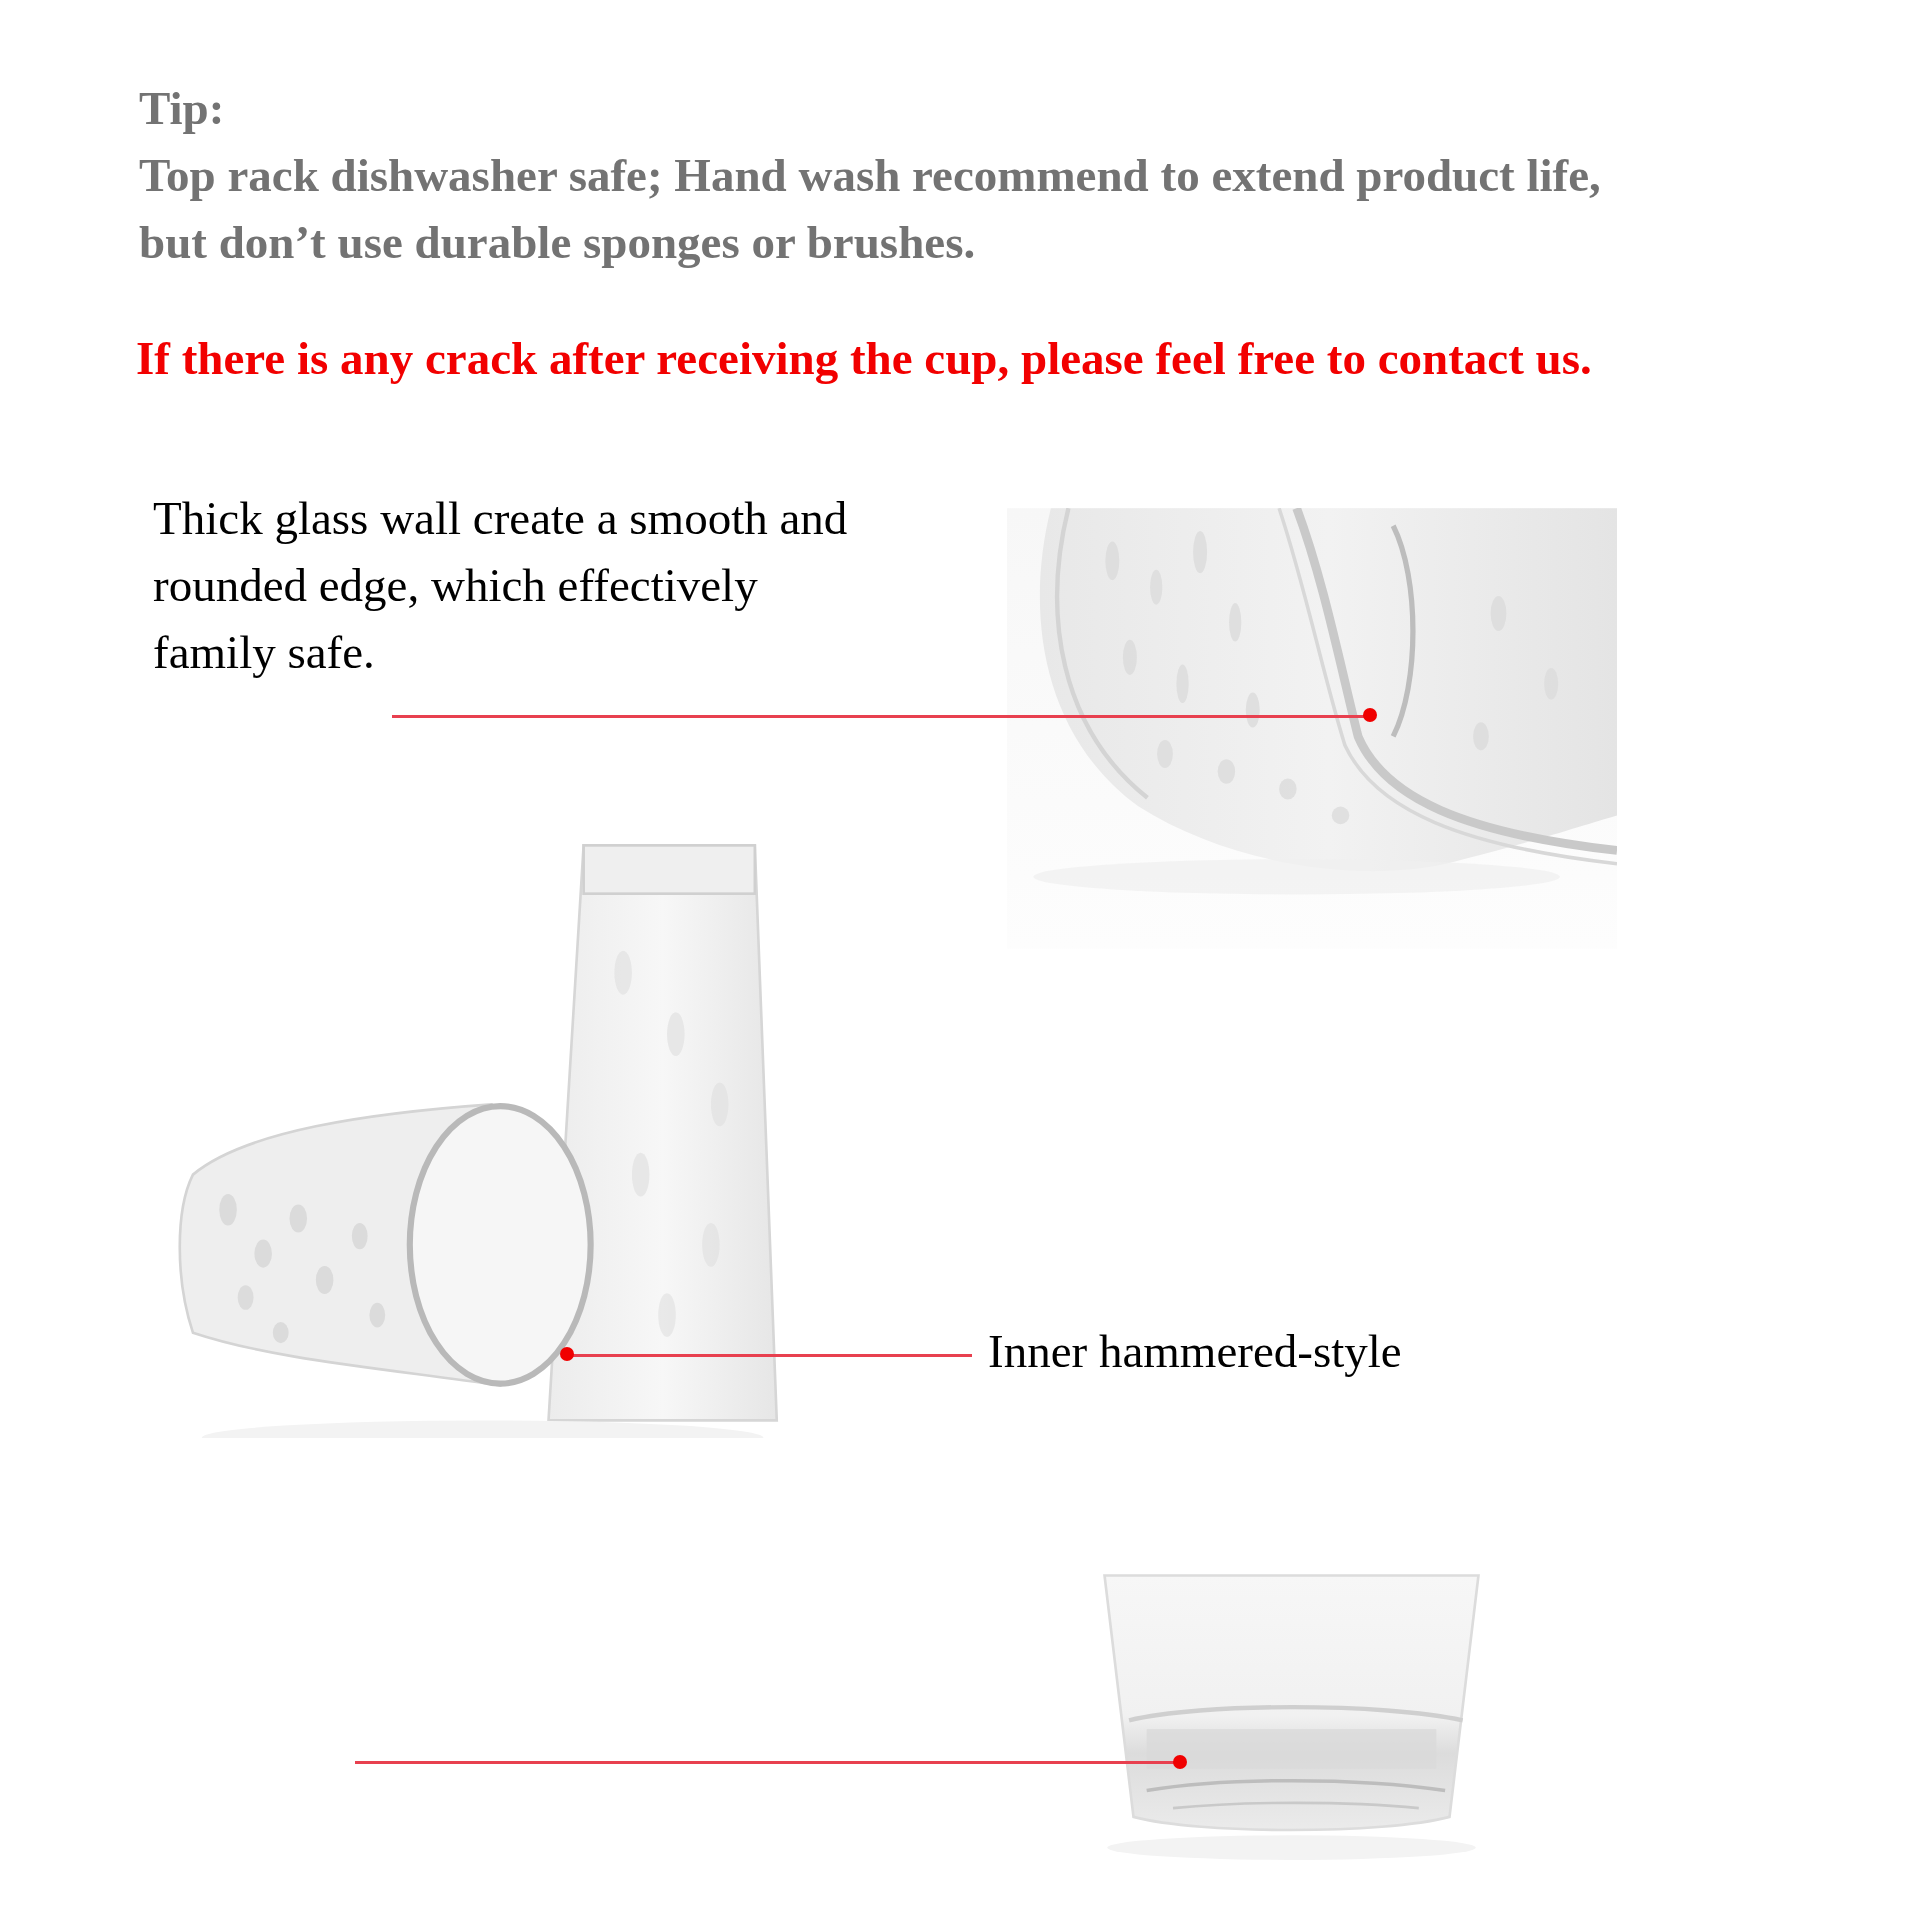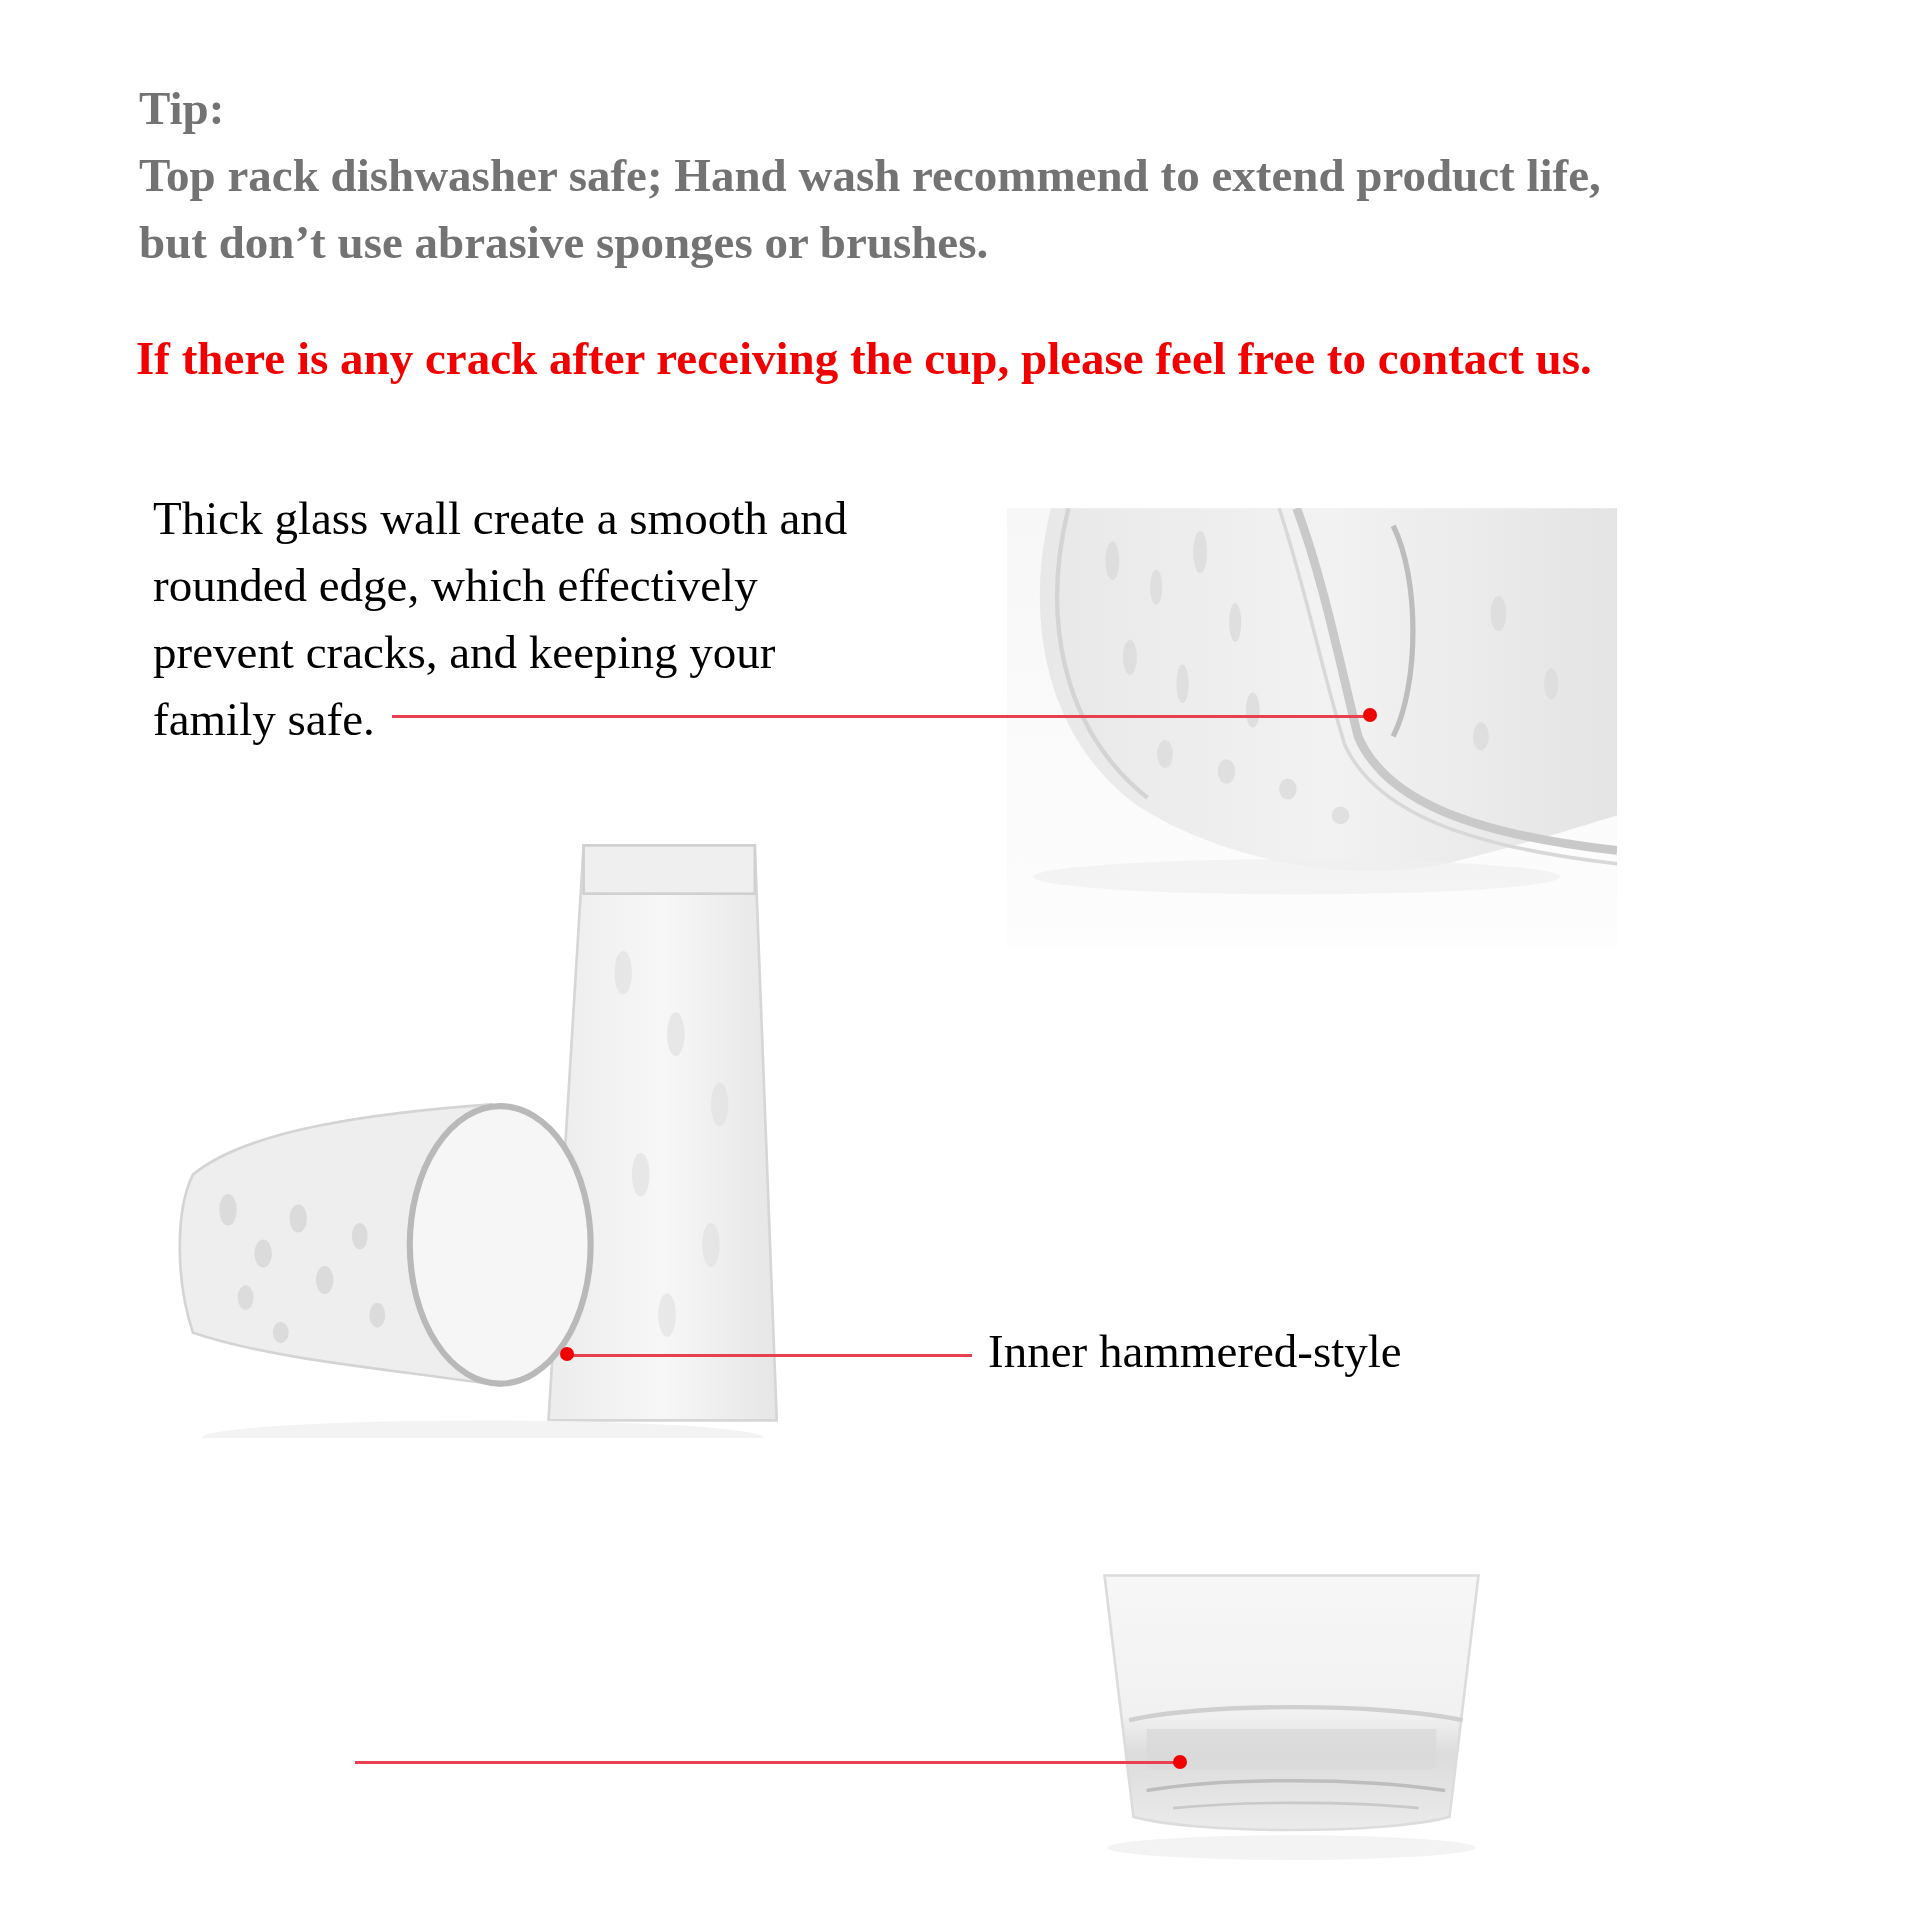--- a/index.html
+++ b/index.html
@@ -11,21 +11,21 @@
   .leader { position:absolute; height:2.6px; background:#e8404f; }
   .dot { position:absolute; width:14px; height:14px; border-radius:50%; background:#f00000; transform:translate(-7px,-7px); }
   .photo { position:absolute; overflow:hidden; }
   svg { display:block; }
 </style>
 </head>
 <body>
 
 <div class="tip crimson" style="top:85px;">Tip:</div>
 <div class="tip crimson" style="top:152px;">Top rack dishwasher safe; Hand wash recommend to extend product life,</div>
-<div class="tip crimson" style="top:219px;">but don’t use abrasive sponges or brushes.</div>
+<div class="tip crimson" style="top:219px;">but don’t use durable sponges or brushes.</div>
 <div class="tip red" style="top:291px;left:136px;margin-top:44px;">If there is any crack after receiving the cup, please feel free to contact us.</div>
 
 <div class="photo" style="left:1007px;top:508px;width:610px;height:441px;">
   <svg width="610" height="441" viewBox="0 0 695 502">
     <defs>
       <linearGradient id="bg1" x1="0" y1="0" x2="0" y2="1">
         <stop offset="0" stop-color="#f7f7f7"></stop>
         <stop offset="1" stop-color="#fdfdfd"></stop>
       </linearGradient>
       <linearGradient id="glass1" x1="0" y1="0" x2="1" y2="0">
@@ -56,21 +56,20 @@
       <ellipse cx="620" cy="200" rx="8" ry="18"></ellipse>
         <ellipse cx="540" cy="260" rx="9" ry="16"></ellipse>
     </g>
     <ellipse cx="330" cy="420" rx="300" ry="20" fill="#f0f0f0" opacity="0.7"></ellipse>
   </svg>
 </div>
 
 <div class="para" style="left:153px;top:485px;">
   <div>Thick glass wall create a smooth and</div>
   <div>rounded edge, which effectively</div>
-  <div>prevent cracks, and keeping your</div>
   <div>family safe.</div>
 </div>
 <div class="leader" style="left:392px;top:715px;width:978px;"></div>
 <div class="dot" style="left:1370px;top:715px;"></div>
 
 <div class="photo" style="left:149px;top:841px;width:648px;height:597px;">
   <svg width="648" height="597" viewBox="0 0 738 680">
     <defs>
       <linearGradient id="g2" x1="0" y1="0" x2="1" y2="0">
         <stop offset="0" stop-color="#ececec"></stop>

